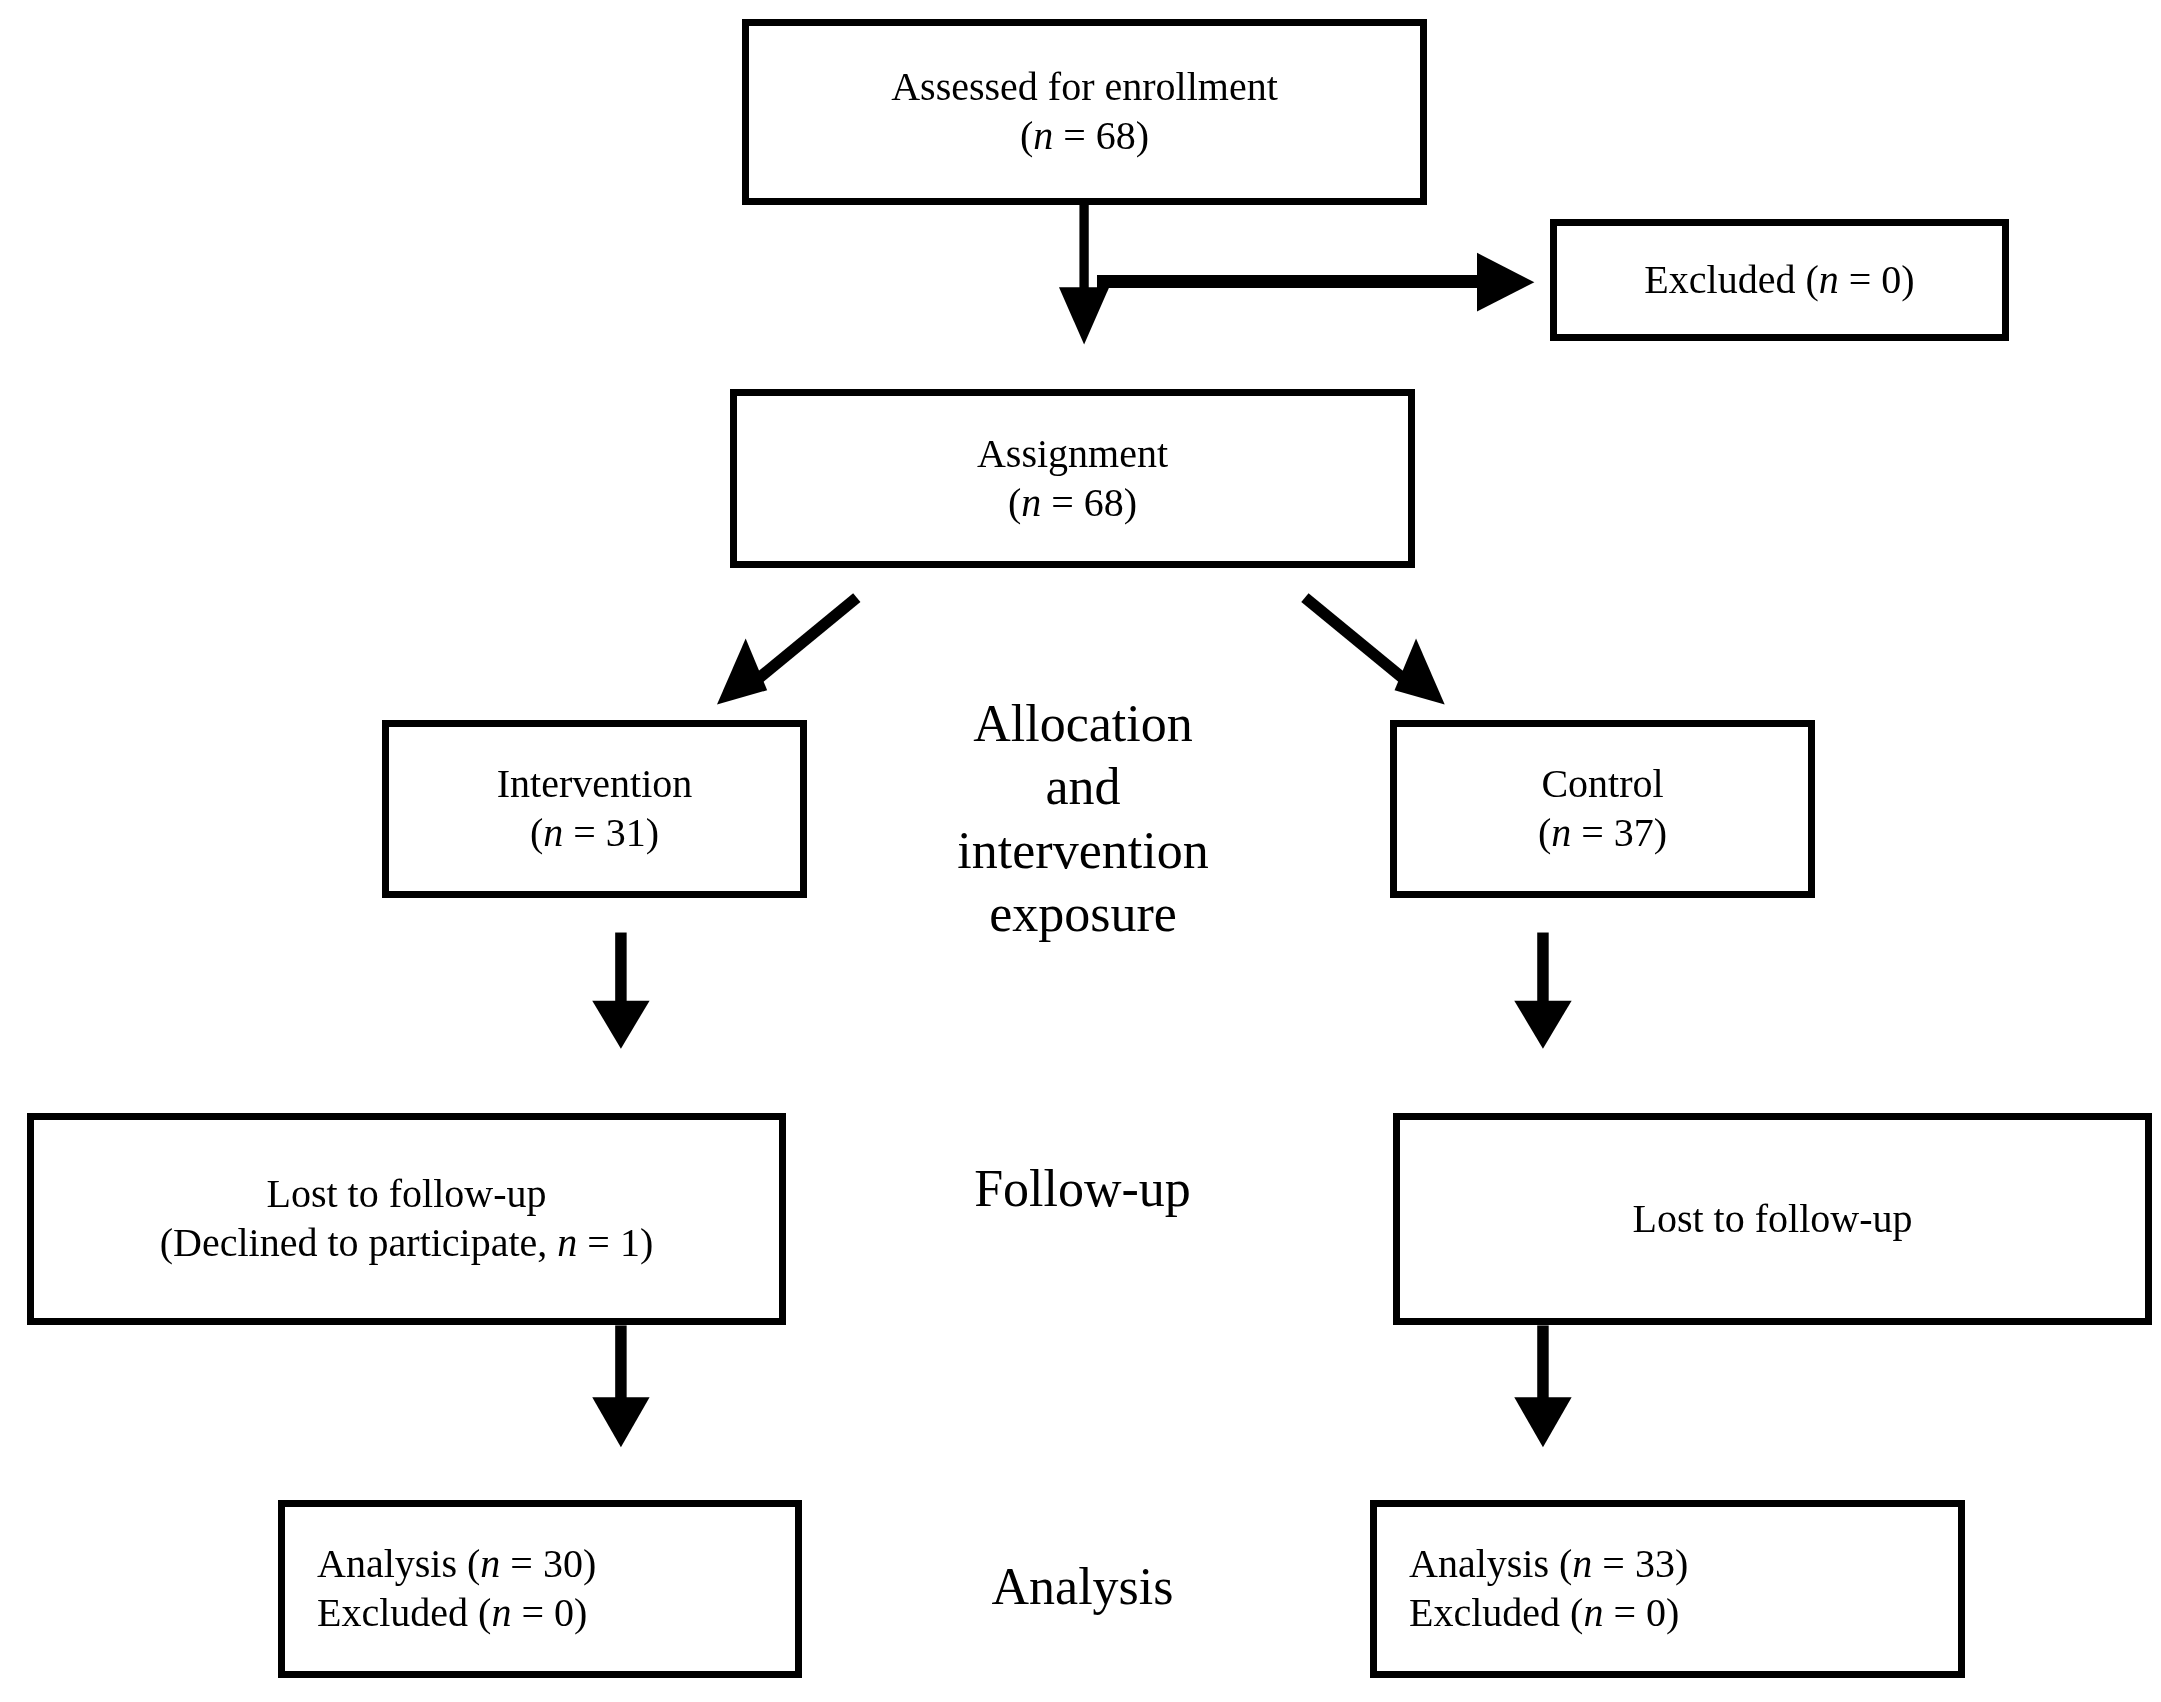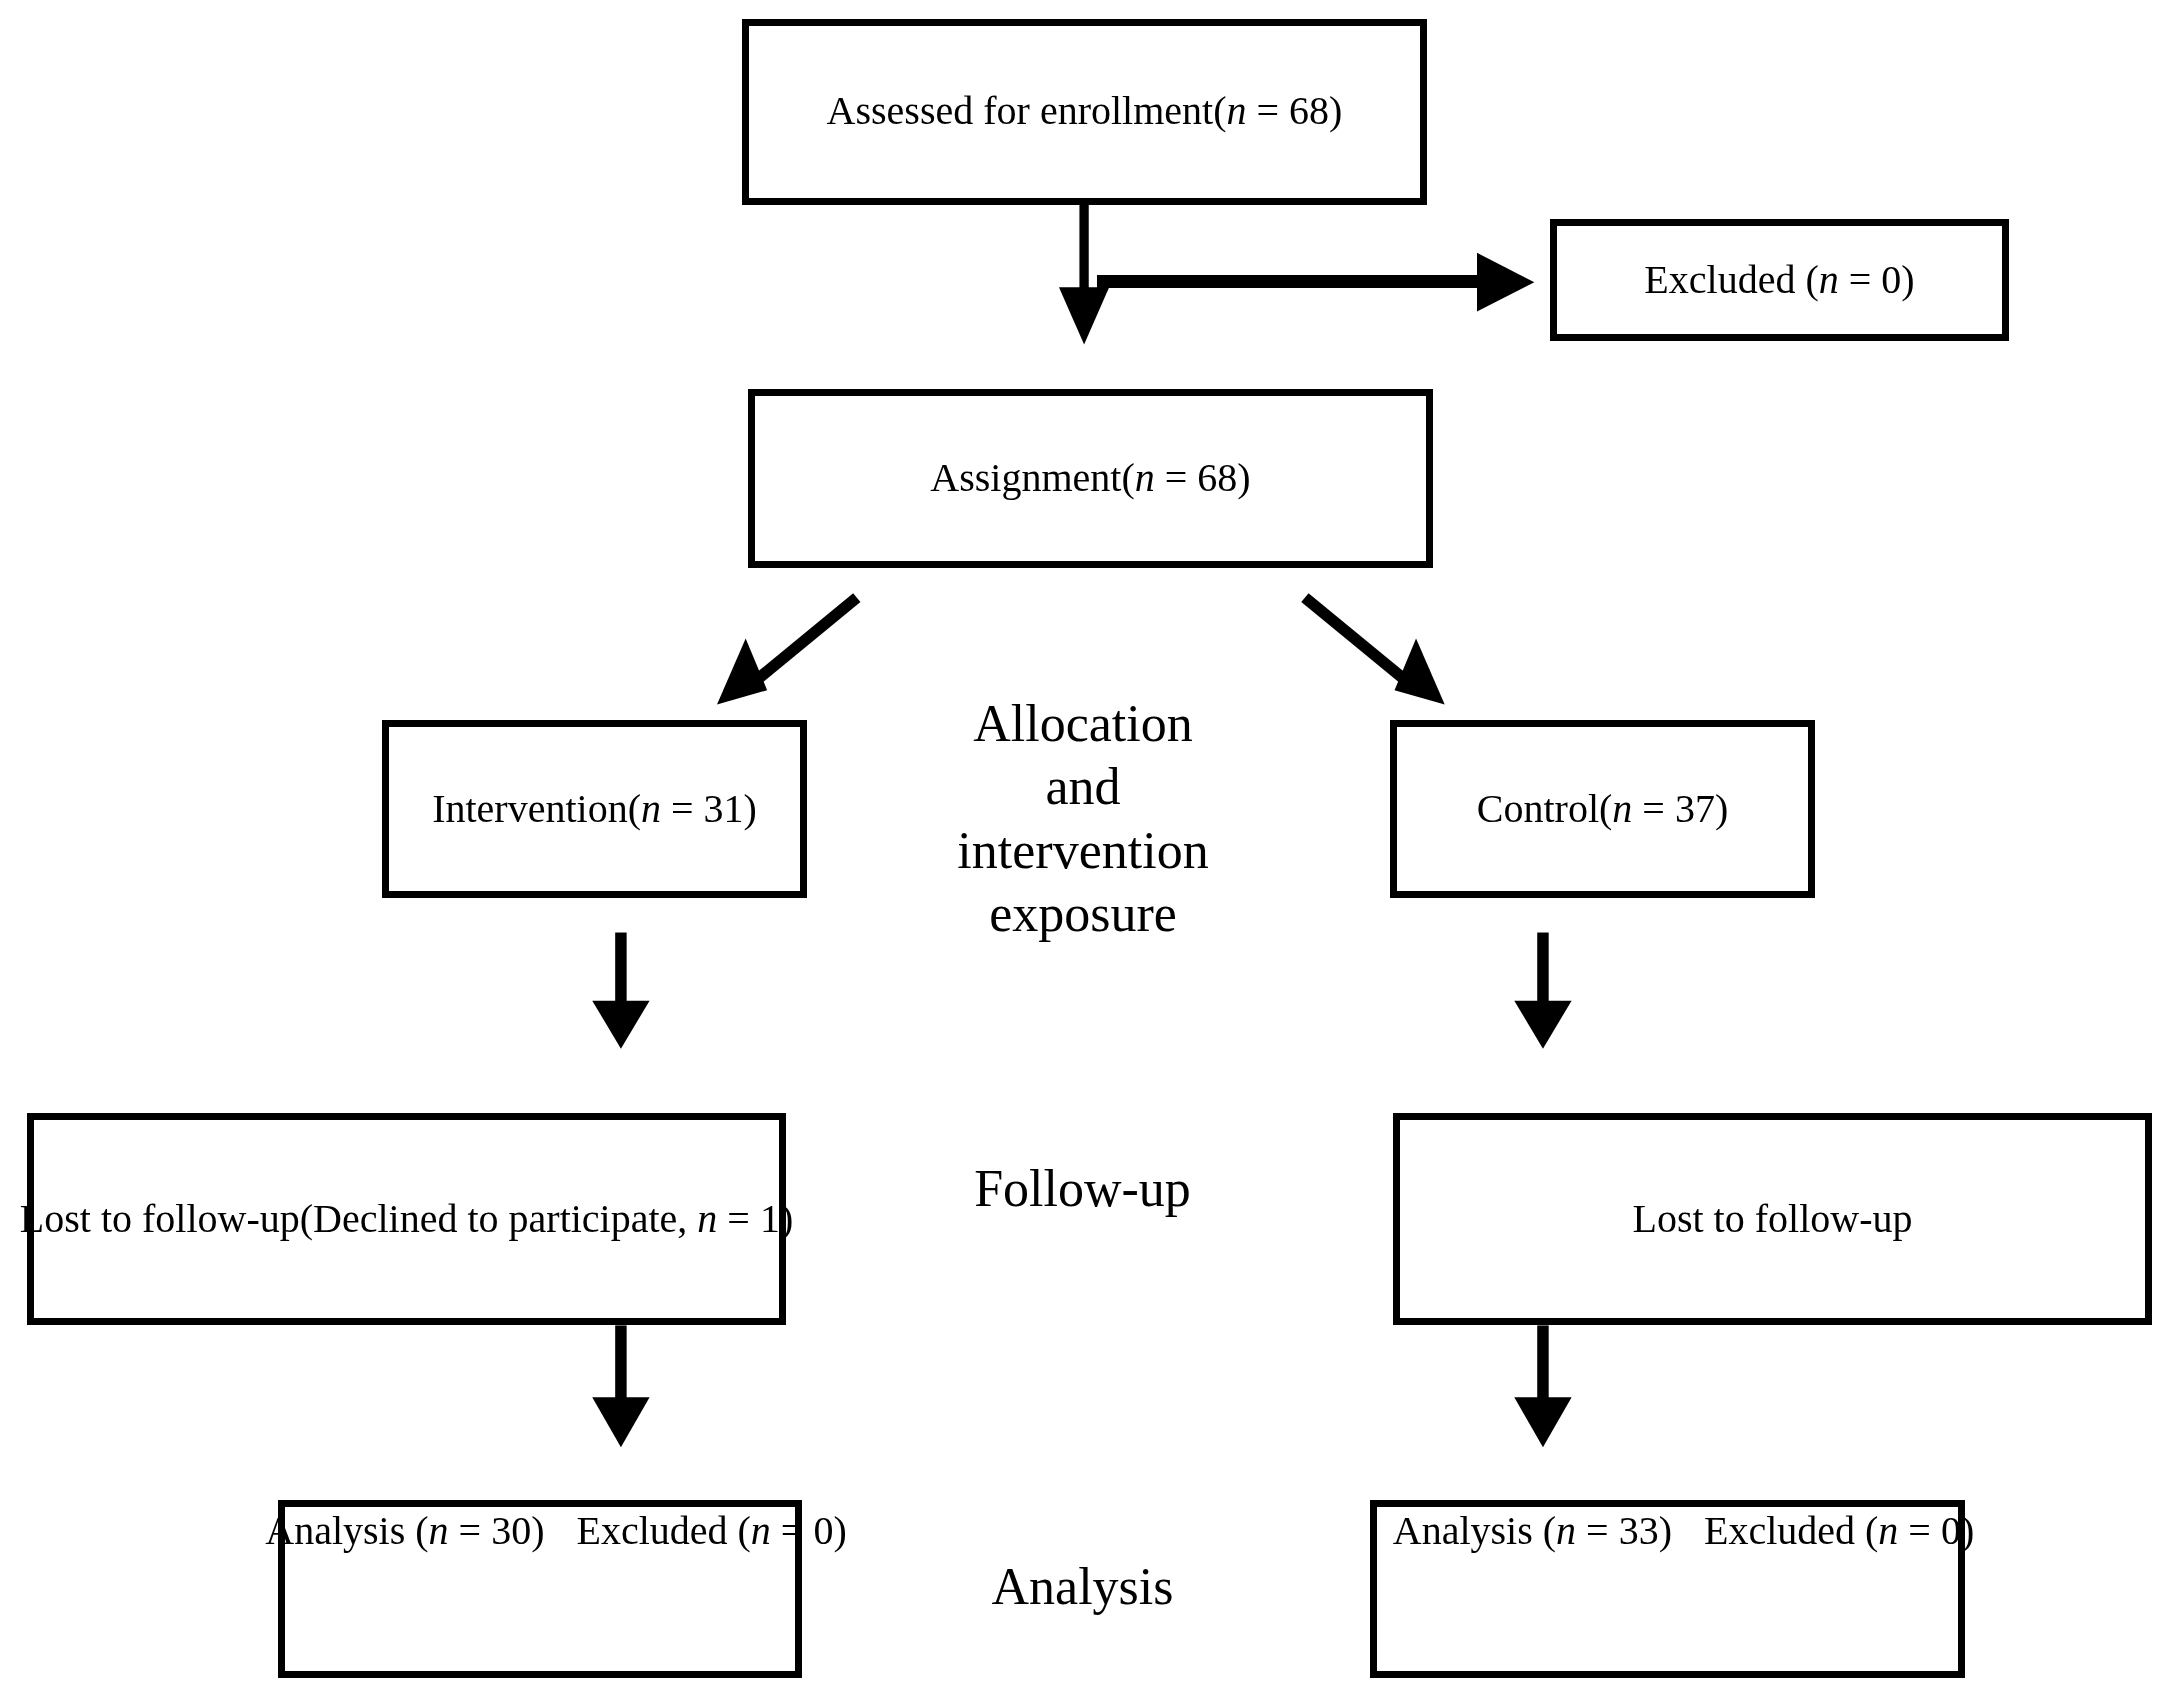--- a/index.html
+++ b/index.html
@@ -18,20 +18,21 @@
     height: 1703px;
     background: #ffffff;
     overflow: hidden;
   }
   .node {
     position: absolute;
     box-sizing: border-box;
     border: 7.2px solid #000000;
     background: #ffffff;
     display: flex;
+    flex-direction: column;
     align-items: center;
     justify-content: center;
     text-align: center;
     line-height: 1.22;
     font-size: 40px;
     color: #000000;
   }
   .node .line {
     display: block;
     white-space: nowrap;
@@ -114,21 +115,21 @@
 
   <div class="node" style="left:742px; top:18.6px; width:685px; height:186px;">
     <span class="line">Assessed for enrollment</span>
     <span class="line">(<em class="nvar">n</em> = 68)</span>
   </div>
 
   <div class="node" style="left:1550px; top:219px; width:459px; height:122px;">
     <span class="line">Excluded (<em class="nvar">n</em> = 0)</span>
   </div>
 
-  <div class="node" style="left:748px; top:389px; width:685px; height:179px;">
+  <div class="node" style="left:730px; top:389px; width:685px; height:179px;">
     <span class="line">Assignment</span>
     <span class="line">(<em class="nvar">n</em> = 68)</span>
   </div>
 
   <div class="node" style="left:382px; top:720px; width:425px; height:178px;">
     <span class="line">Intervention</span>
     <span class="line">(<em class="nvar">n</em> = 31)</span>
   </div>
 
   <div class="node" style="left:1390px; top:720px; width:425px; height:178px;">

